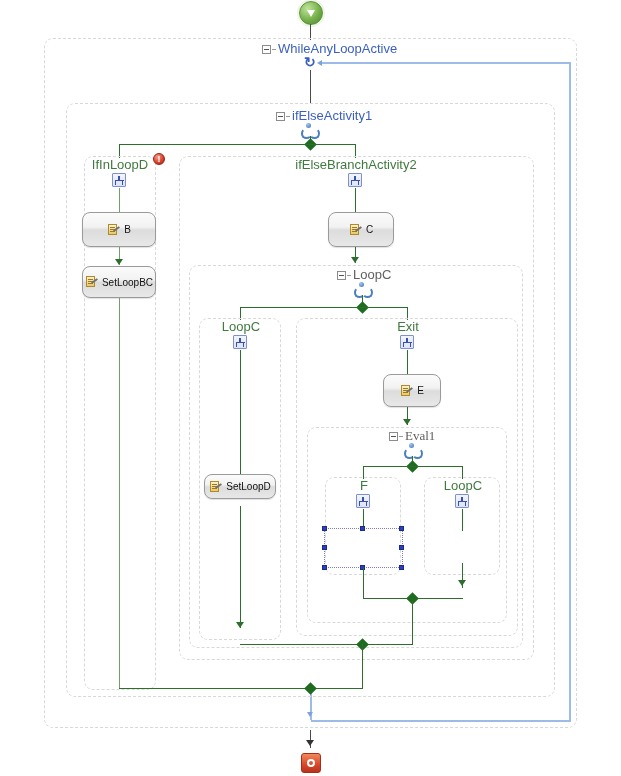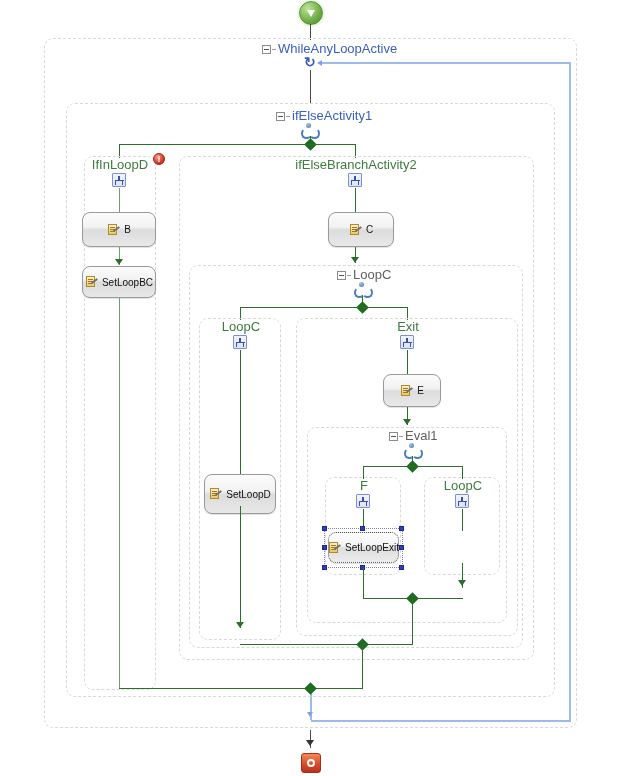--- a/index.html
+++ b/index.html
@@ -386,21 +386,21 @@
   <div class="lbl lbl-green lbl-center" style="left:241px; top:322px;">LoopC</div>
   <div class="branch-icon" style="left:233px; top:335px;">
     <div class="b1"></div>
       <div class="b2"></div>
       <div class="b3"></div>
       <div class="b4"></div>
   </div>
 
   <div class="vline" style="left:240px; top:350px; height:124px;"></div>
 
-  <div class="activity" style="left:204px; top:474px; width:72px; height:40px;">
+  <div class="activity" style="left:204px; top:474px; width:72px; height:25px;">
     <span class="act-glyph">
       <span class="page"></span>
         <span class="ln ln1"></span>
         <span class="ln ln2"></span>
         <span class="ln ln3"></span>
         <span class="pen"></span>
     </span>
     <span class="acttext">SetLoopD</span>
   </div>
 
@@ -431,21 +431,21 @@
     <span class="acttext">E</span>
   </div>
 
   <div class="vline" style="left:407px; top:407px; height:18px;"></div>
   <div class="arrow-down" style="left:403px; top:419px;"></div>
 
   <div class="scope" style="left:307px; top:427px; width:200px; height:196px;"></div>
 
   <div class="expander" style="left:389px; top:432px;"></div>
   <div class="exp-dash" style="left:399px; top:436px;"></div>
-  <div class="lbl lbl-gray" style="left:405px; top:431px;">Eval1</div>
+  <div class="lbl lbl-gray" style="left:405px; top:431px;font-family:Liberation Serif, serif;">Eval1</div>
 
   <div class="ifelse-icon" style="left:404px; top:443px;">
     <div class="node"></div>
       <div class="arcl"></div>
       <div class="arcr"></div>
   </div>
 
   <div class="vline" style="left:412px; top:456px; height:10px;"></div>
   <div class="diamond" style="left:408px; top:462px;"></div>
   <div class="hline" style="left:363px; top:466px; width:100px;"></div>
@@ -466,30 +466,20 @@
   <div class="selframe" style="left:324px; top:528px; width:79px; height:40px;"></div>
   <div class="handle" style="left:322px; top:526px;"></div>
   <div class="handle" style="left:360px; top:526px;"></div>
   <div class="handle" style="left:399px; top:526px;"></div>
   <div class="handle" style="left:322px; top:545px;"></div>
   <div class="handle" style="left:399px; top:545px;"></div>
   <div class="handle" style="left:322px; top:565px;"></div>
   <div class="handle" style="left:360px; top:565px;"></div>
   <div class="handle" style="left:399px; top:565px;"></div>
 
-  <div class="activity selected" style="left:328px; top:532px; width:71px; height:31px;">
-    <span class="act-glyph">
-      <span class="page"></span>
-        <span class="ln ln1"></span>
-        <span class="ln ln2"></span>
-        <span class="ln ln3"></span>
-        <span class="pen"></span>
-    </span>
-    <span class="acttext">SetLoopExit</span>
-  </div>
 
   <div class="vline" style="left:363px; top:568px; height:30px;"></div>
 
   <div class="vline" style="left:462px; top:466px; height:13px;"></div>
   <div class="scope" style="left:424px; top:477px; width:76px; height:98px;"></div>
 
   <div class="lbl lbl-green lbl-center" style="left:463px; top:481px;">LoopC</div>
   <div class="branch-icon" style="left:455px; top:494px;">
     <div class="b1"></div>
       <div class="b2"></div>

